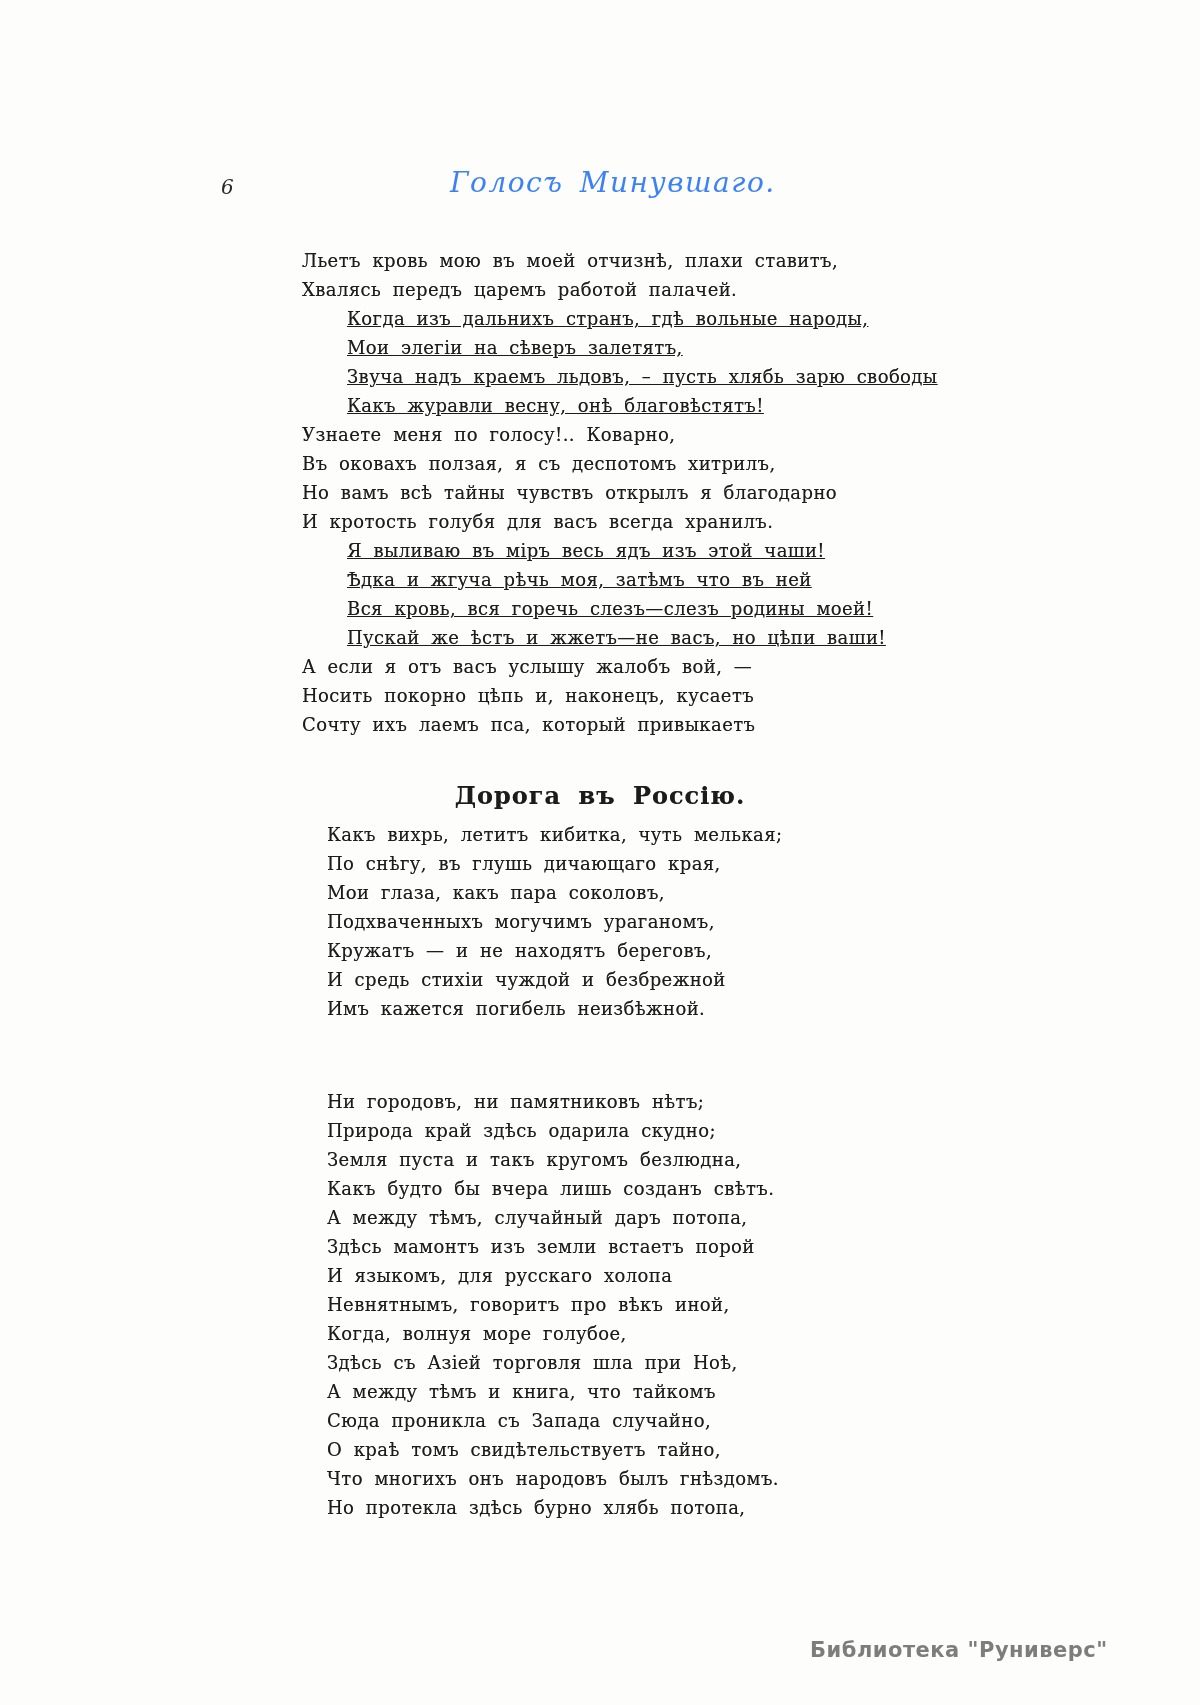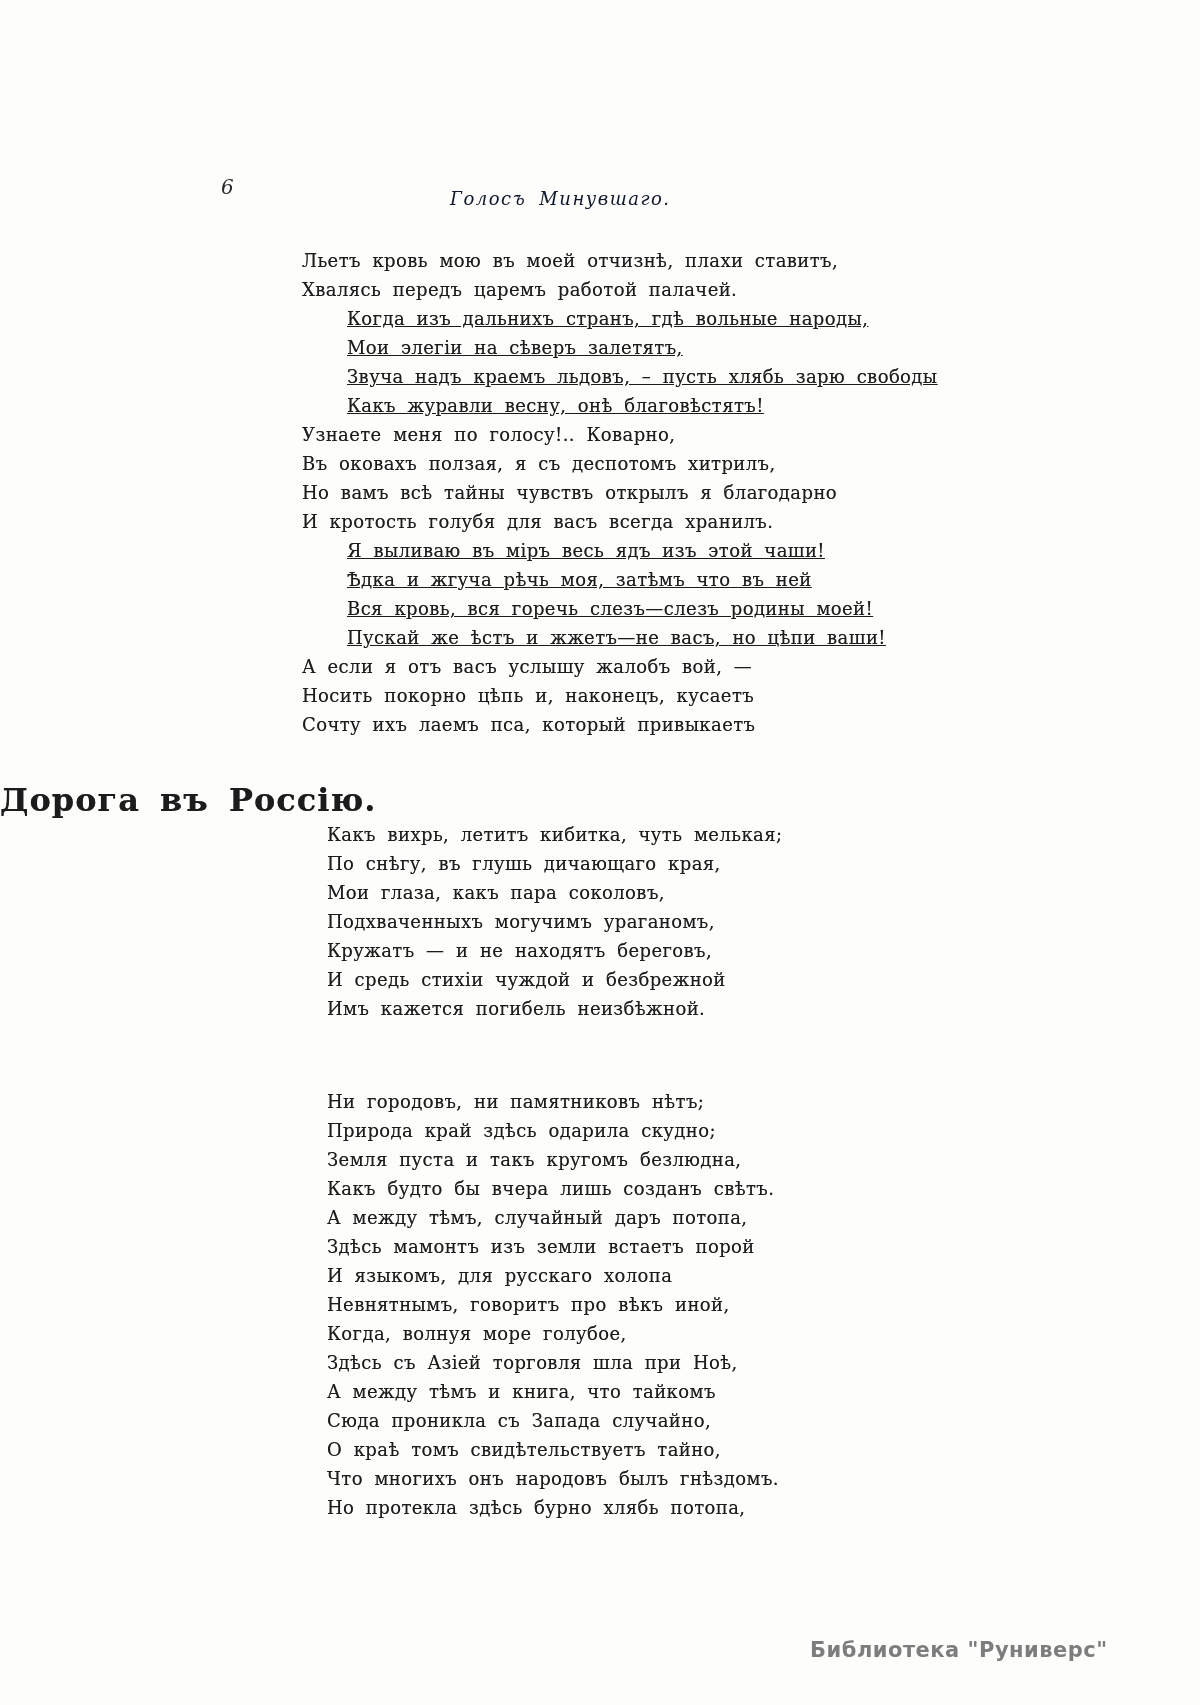--- a/index.html
+++ b/index.html
@@ -10,40 +10,40 @@
     color:#1c1c1c;
     position:relative;
     overflow:hidden;
   }
   .page{position:absolute;inset:0;}
   .pagenum{
     position:absolute;left:221px;top:175px;
     font-style:italic;font-size:20px;color:#2a2a2a;
   }
   .runtitle{
-    position:absolute;left:450px;top:188px;
-    font-style:italic;font-size:18px;letter-spacing:1.5px;
-    word-spacing:6px;color:#0f172a;
+    position:absolute;left:450px;top:166px;
+    font-style:italic;font-size:28px;letter-spacing:1.5px;
+    word-spacing:6px;color:#3b82f6;
   }
   .poem{position:absolute;}
   .poem .line{
     height:29px;line-height:29px;
     font-size:18px;
     letter-spacing:0.4px;
     word-spacing:0.30em;
     white-space:nowrap;
     text-shadow:0 0 0.5px rgba(20,20,20,0.55);
     margin-left:40px;
   }
   .poem .line.ind{padding-left:45px;text-decoration:underline;}
   .poem1{top:246px;left:262px;}
   .poem2-title{
     position:absolute;left:0;right:0;top:781px;
-    margin:0;
-    font-size:32px;font-weight:700;
+    margin:0;text-align:center;
+    font-size:24px;font-weight:700;
     letter-spacing:1px;word-spacing:8px;
     text-shadow:0 0 0.5px rgba(20,20,20,0.6);
   }
   .poem2a{top:820px;left:287px;}
   .poem2b{top:1087px;left:287px;}
   .watermark{
     position:absolute;left:810px;top:1638px;
     font-family:"DejaVu Sans","Liberation Sans",sans-serif;
     font-weight:700;font-size:21px;
     color:#7d7d7d;letter-spacing:0.5px;

